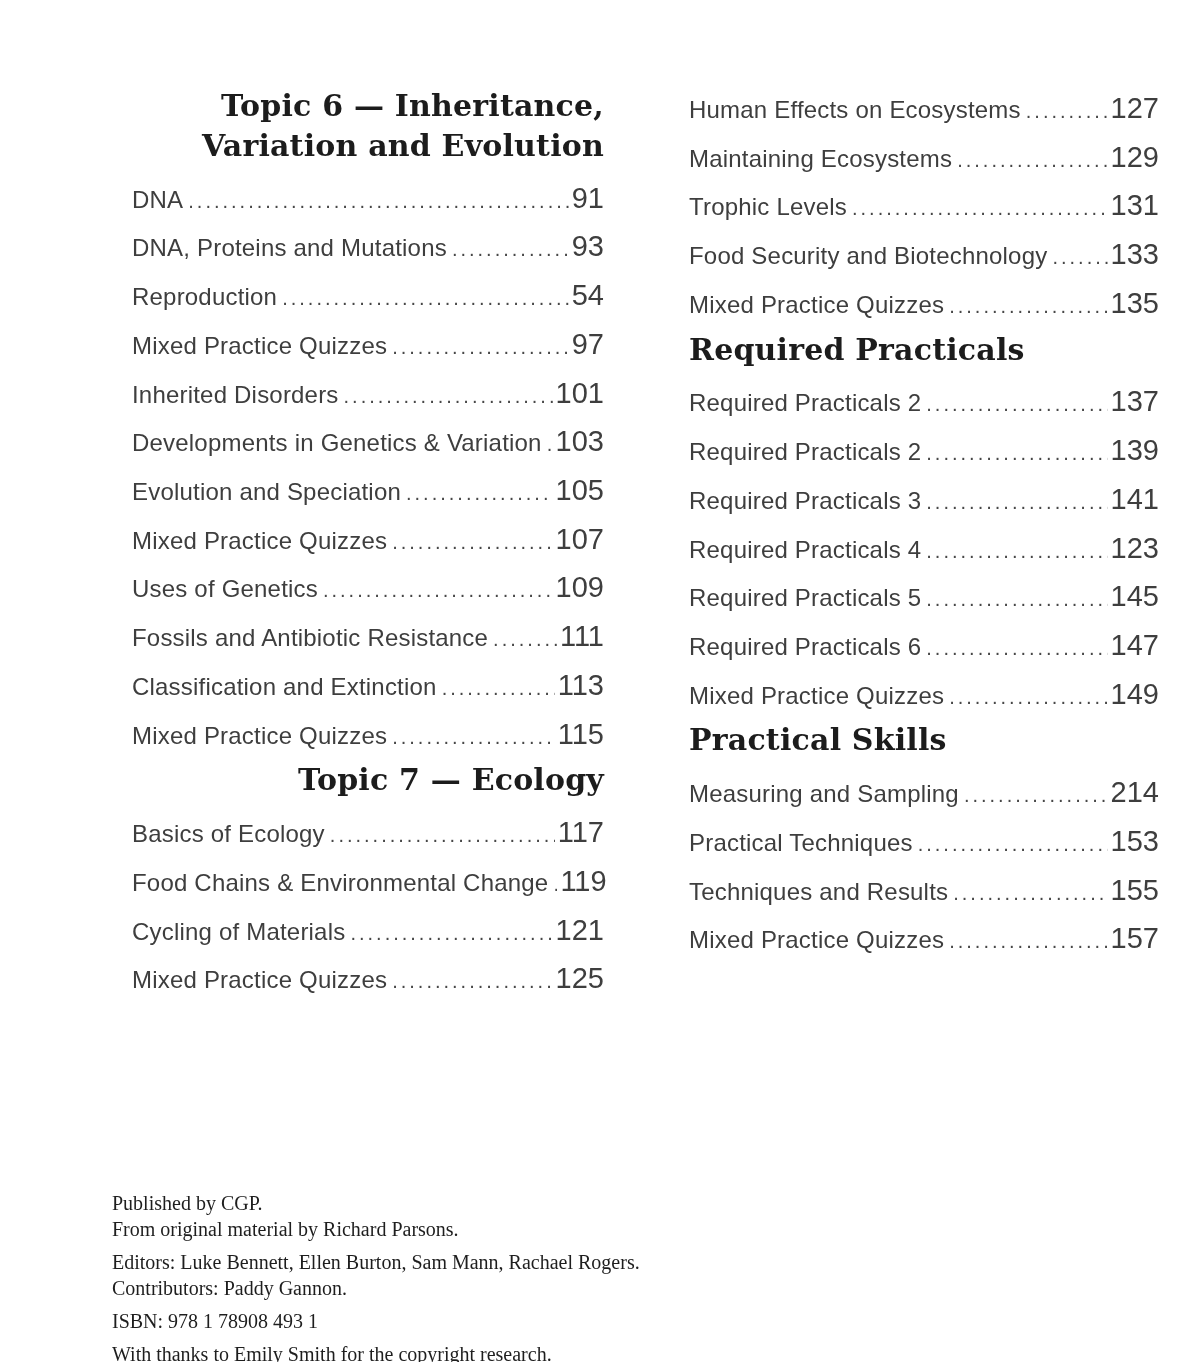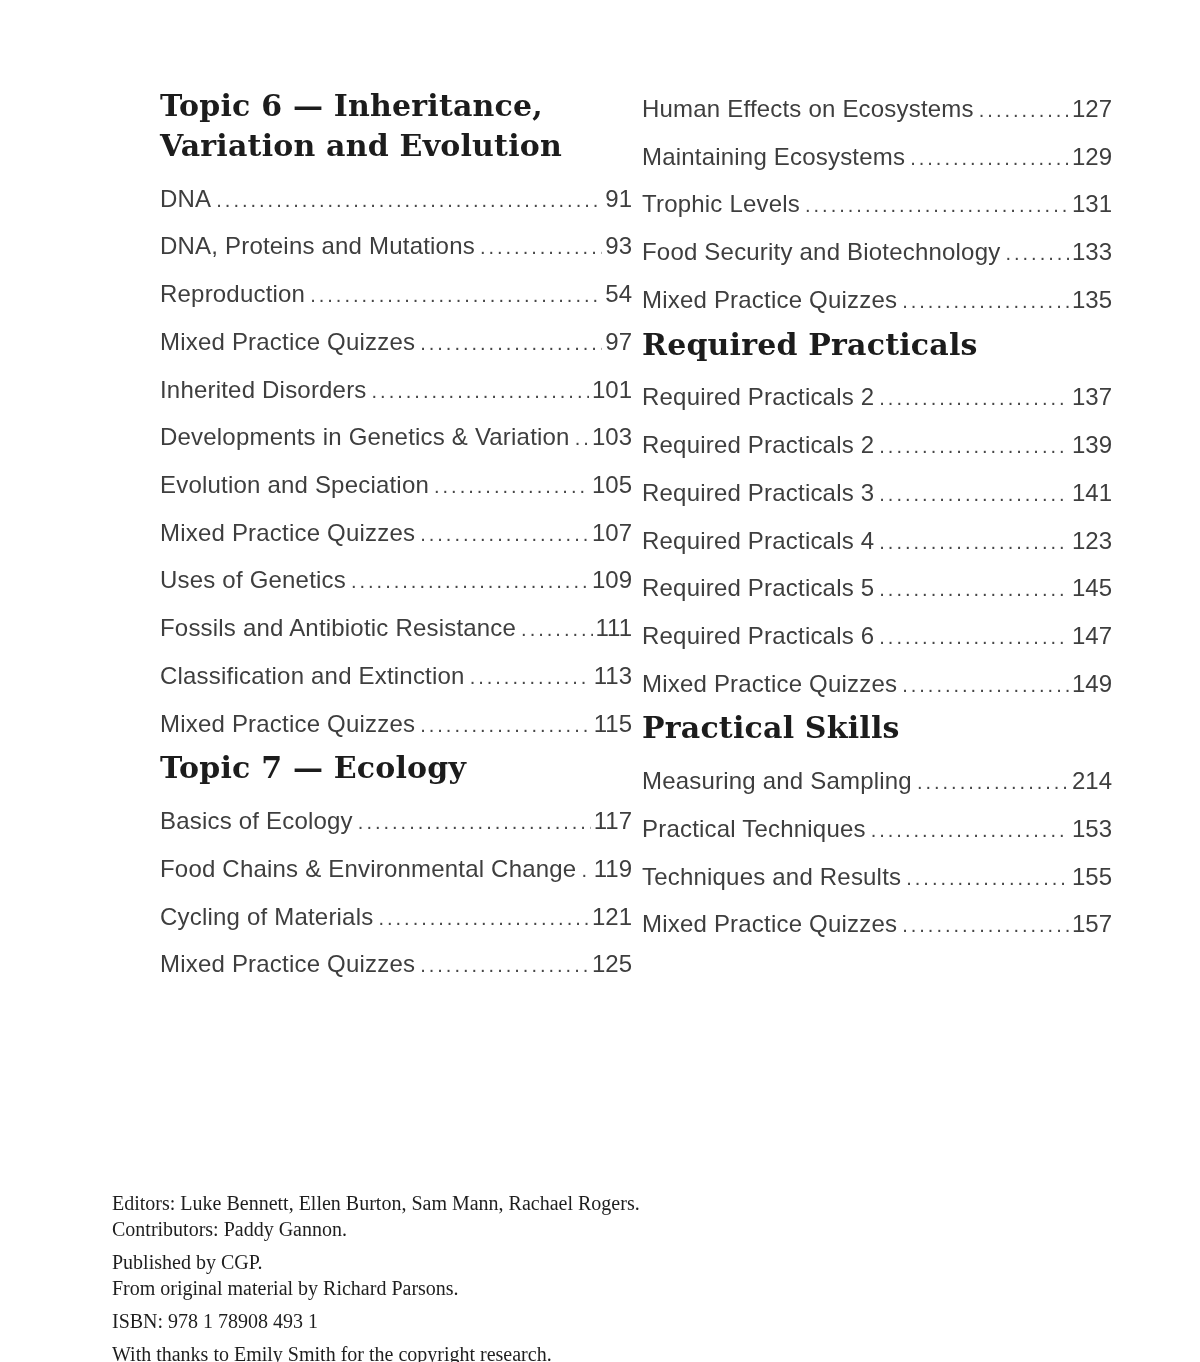--- a/index.html
+++ b/index.html
@@ -5,22 +5,22 @@
   html,body{margin:0;padding:0;}
   body{
     width:1200px;height:1362px;
     background:#ffffff;
     position:relative;
     overflow:hidden;
     font-family:"Liberation Sans",sans-serif;
   }
   .page{position:absolute;inset:0;}
   .toc-col{position:absolute;top:86px;}
-  .toc-col-left{left:160px;width:472px;}
-  .toc-col-right{left:642px;width:470px;}
+  .toc-col-left{left:132px;width:472px;text-align:right;}
+  .toc-col-right{left:689px;width:470px;}
   .toc-section + .toc-section{}
   .section-heading{
     font-family:"DejaVu Serif","Liberation Serif",serif;
     font-weight:bold;
     font-size:30px;
     line-height:1.33;
     color:#1c1c1c;
     margin:0 0 10px 0;
     letter-spacing:0.2px;
   }
@@ -43,21 +43,21 @@
     white-space:nowrap;
     margin:0 3px 0 5px;
     font-size:20px;
     color:#474747;
   }
   .dot-leader::after{
     content:"........................................................................................................................................";
     letter-spacing:3px;
   }
   .entry-page{
-    font-size:24px;
+    font-size:29px;
     white-space:nowrap;
     flex:0 0 auto;
   }
   .imprint{
     position:absolute;
     left:112px;
     top:1190px;
     width:700px;
     font-family:"Liberation Serif",serif;
     font-size:20px;
@@ -242,18 +242,18 @@
           <span class="entry-page">155</span>
         </div>
         <div class="entry">
           <span class="entry-label">Mixed Practice Quizzes</span>
           <span class="dot-leader"></span>
           <span class="entry-page">157</span>
         </div>
       </section>
     </div>
   <div class="imprint">
+      <p><span>Published by CGP.</span><br><span>From original material by Richard Parsons.</span></p>
       <p><span>Editors:  Luke Bennett, Ellen Burton, Sam Mann, Rachael Rogers.</span><br><span>Contributors:  Paddy Gannon.</span></p>
-      <p><span>Published by CGP.</span><br><span>From original material by Richard Parsons.</span></p>
       <p><span>ISBN: 978 1 78908 493 1</span></p>
       <p><span>With thanks to Emily Smith for the copyright research.</span></p>
     </div>
 </div>
 
 </body></html>

